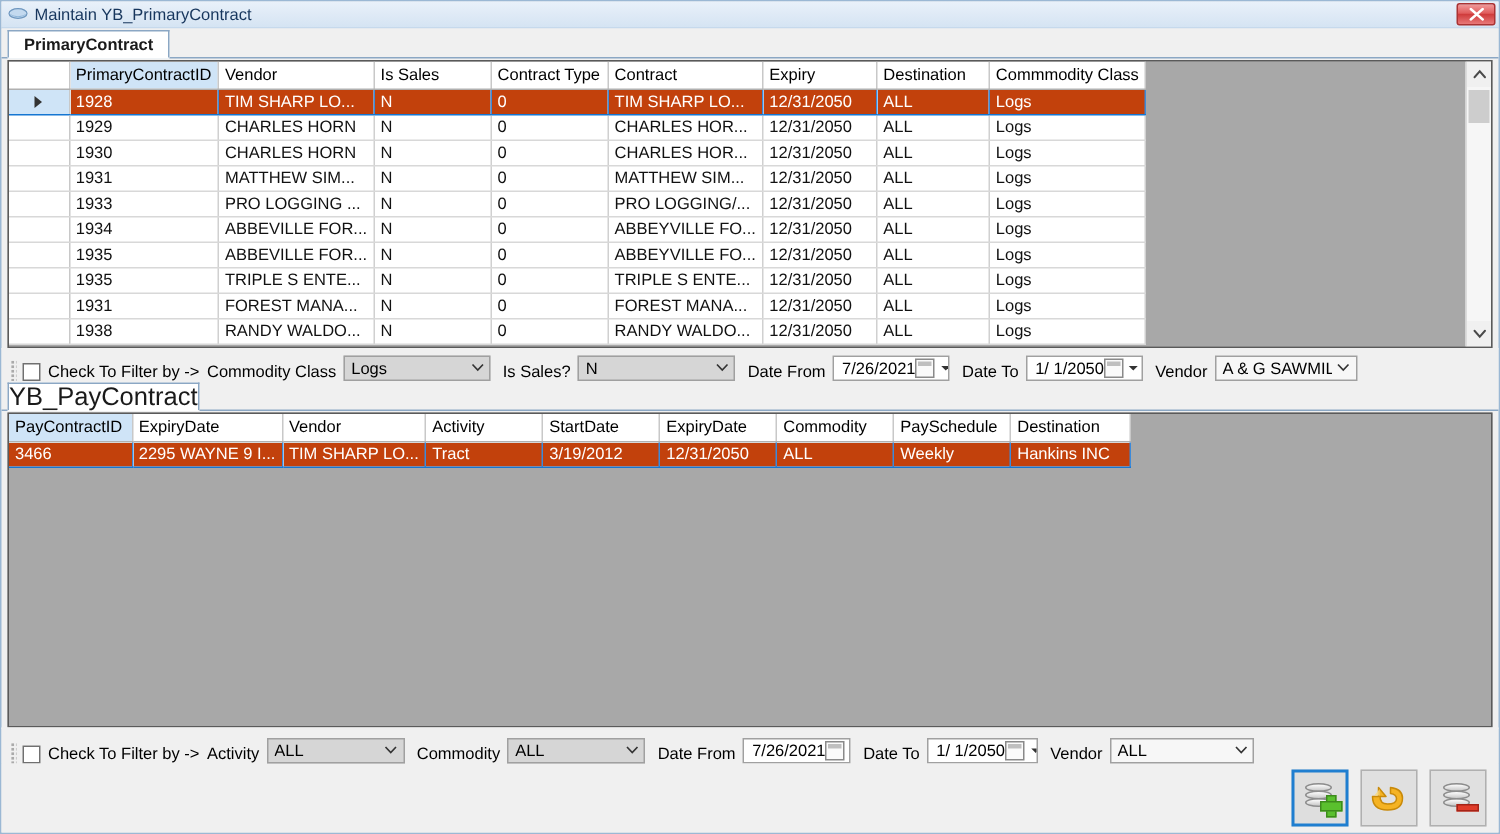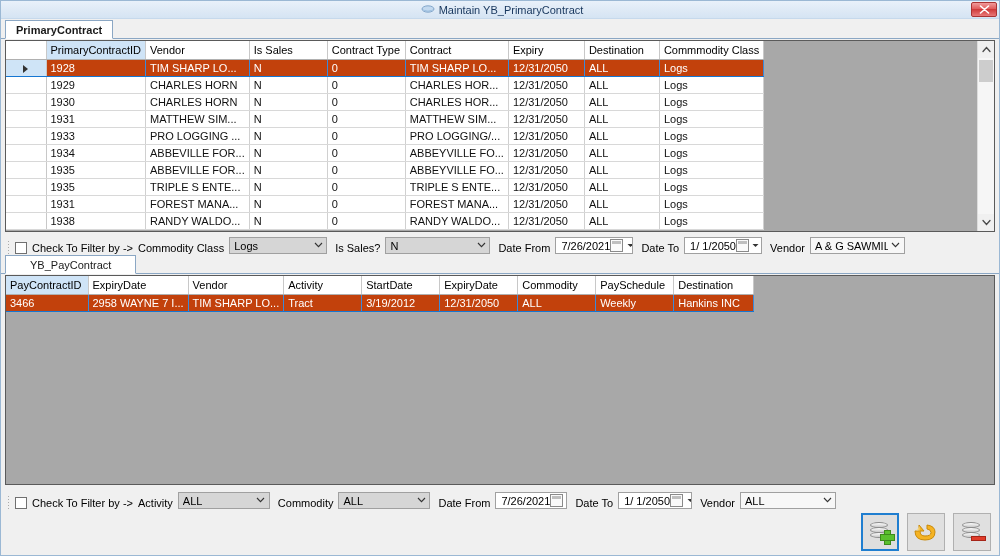--- a/index.html
+++ b/index.html
@@ -23,21 +23,20 @@
   }
 
   
   .titlebar {
     height: 18px; flex: 0 0 18px;
     background: linear-gradient(180deg,#e9f1fa 0%, #dfeaf6 50%, #d5e4f3 100%);
     display: flex; align-items: center;
     padding-left: 4px;
     border-bottom: 1px solid #c6d9ec;
     position: relative;
-    justify-content: center;
   }
   .title-icon {
     width: 14px; height: 14px; margin-right: 4px;
     position: relative; flex: 0 0 14px;
   }
   .title-text {
     font-size: 11px; color: #17365d; font-weight: normal;
     white-space: nowrap;
   }
   .close-btn {
@@ -204,23 +203,23 @@
   .tabstrip2 {
     flex: 0 0 20px; height: 20px;
     display: flex; align-items: flex-end;
     background: #f0f0f0; padding-left: 4px; position: relative;
   }
   .tabstrip2::after {
     content: ""; position: absolute; left: 0; right: 0; bottom: 0;
     height: 1px; background: #8ba7c4;
   }
   .tab2 {
-    height: 19px; line-height: 18px; padding: 0 24px;
+    height: 19px; line-height: 18px; padding: 0 0;
     background: #fff; border: 1px solid #8ba7c4; border-bottom: 1px solid #fff;
-    font-size: 11px; color: #1a1a1a; position: relative; z-index: 2;
+    font-size: 17px; color: #1a1a1a; position: relative; z-index: 2;
     cursor: pointer; white-space: nowrap;
   }
   .panel-bottom {
     flex: 1 1 auto; min-height: 0;
     margin: 1px 4px 0 4px;
     border: 1px solid #5a5a5a;
     background: #a8a8a8;
     overflow: hidden;
   }
 
@@ -527,21 +526,21 @@
               <th>StartDate</th>
               <th>ExpiryDate</th>
               <th>Commodity</th>
               <th>PaySchedule</th>
               <th>Destination</th>
             </tr>
           </thead>
         <tbody id="tb-pay">
             <tr class="sel">
               <td title="3466">3466</td>
-              <td title="2958 WAYNE 9 I...">2958 WAYNE 7 I...</td>
+              <td title="2958 WAYNE 9 I...">2295 WAYNE 9 I...</td>
               <td title="TIM SHARP LO...">TIM SHARP LO...</td>
               <td title="Tract">Tract</td>
               <td title="7/19/2012">3/19/2012</td>
               <td title="12/31/2050">12/31/2050</td>
               <td title="ALL">ALL</td>
               <td title="Weekly">Weekly</td>
               <td title="Hankins INC">Hankins INC</td>
             </tr>
           </tbody>
       </table>

